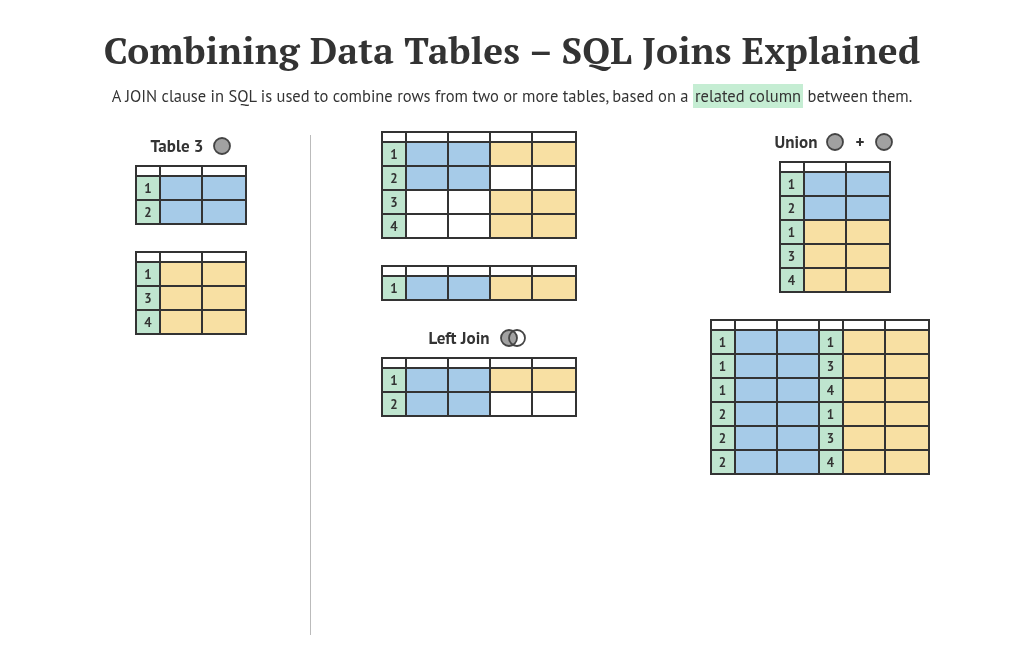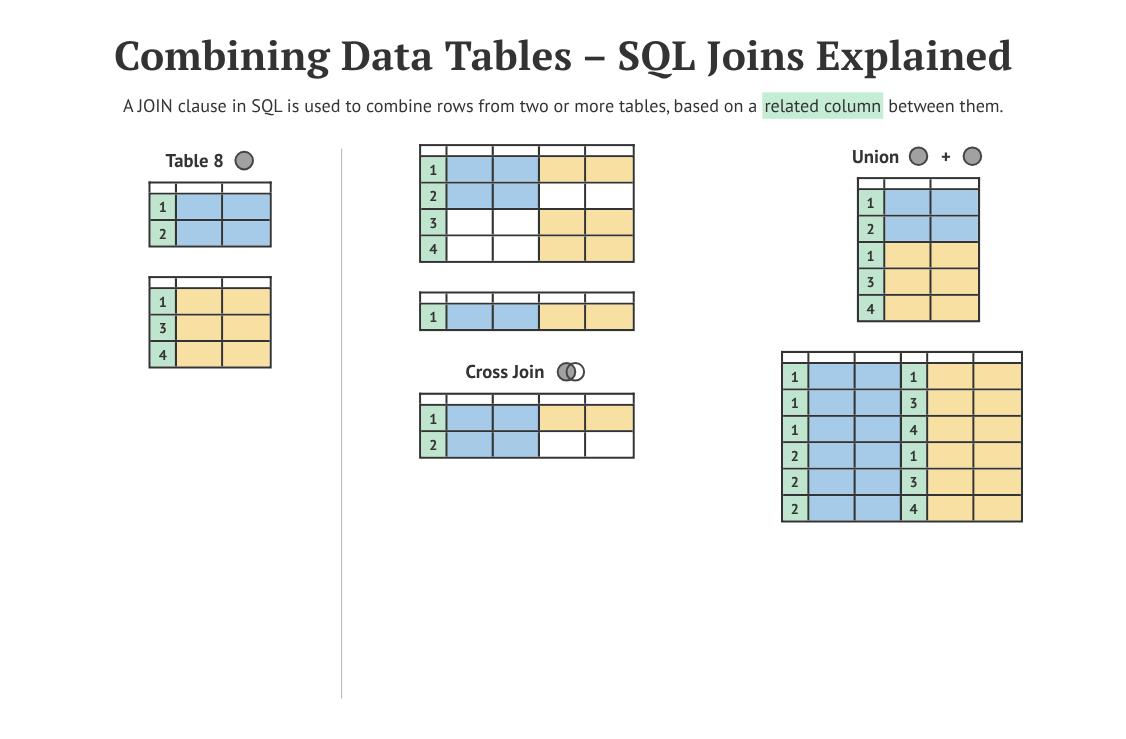--- a/index.html
+++ b/index.html
@@ -122,21 +122,21 @@
 <h1>Combining Data Tables – SQL Joins Explained</h1>
 <p class="subtitle">
   <span>A JOIN clause in SQL is used to combine rows from two or more tables, based on a </span><span class="hl">related column</span><span> between them.</span>
 </p>
 
 <div class="stage">
 
   <div class="col-left">
     <div class="block" id="block-table1">
         <div class="block-title">
-          <span>Table 8</span>
+          <span>Table 3</span>
           <span class="icon circle-icon">
             <svg width="20" height="20" viewBox="0 0 20 20">
               <circle cx="10" cy="10" r="8" fill="var(--circle)" fill-opacity="0.92" stroke="var(--circle-stroke)" stroke-width="1.8"></circle>
             </svg>
           </span>
         </div>
         <div style="text-align: center;"><div class="tbl"><div class="tbl-head">
               <div class="hc" style="width: 24px;"></div>
               <div class="hc" style="width: 42px;"></div>
               <div class="hc" style="width: 42px;"></div>
@@ -231,21 +231,21 @@
                 <div class="cell g" style="width: 24px;">1</div>
                 <div class="cell b" style="width: 42px;"></div>
                 <div class="cell b" style="width: 42px;"></div>
                 <div class="cell y" style="width: 42px;"></div>
                 <div class="cell y" style="width: 42px;"></div>
               </div>
             </div></div></div>
       </div>
     <div class="block" id="block-left">
         <div class="block-title">
-          <span>Cross Join</span>
+          <span>Left Join</span>
           <span class="icon circle-icon">
             <svg width="32" height="20" viewBox="0 0 32 20">
               <circle cx="12" cy="10" r="8" fill="var(--circle)" fill-opacity="0.92" stroke="var(--circle-stroke)" stroke-width="1.8"></circle>
               <circle cx="20" cy="10" r="8" fill="none" stroke="var(--circle-stroke)" stroke-width="1.8"></circle>
             </svg>
           </span>
         </div>
         <div style="text-align: center;"><div class="tbl"><div class="tbl-head">
               <div class="hc" style="width: 24px;"></div>
               <div class="hc" style="width: 42px;"></div>

